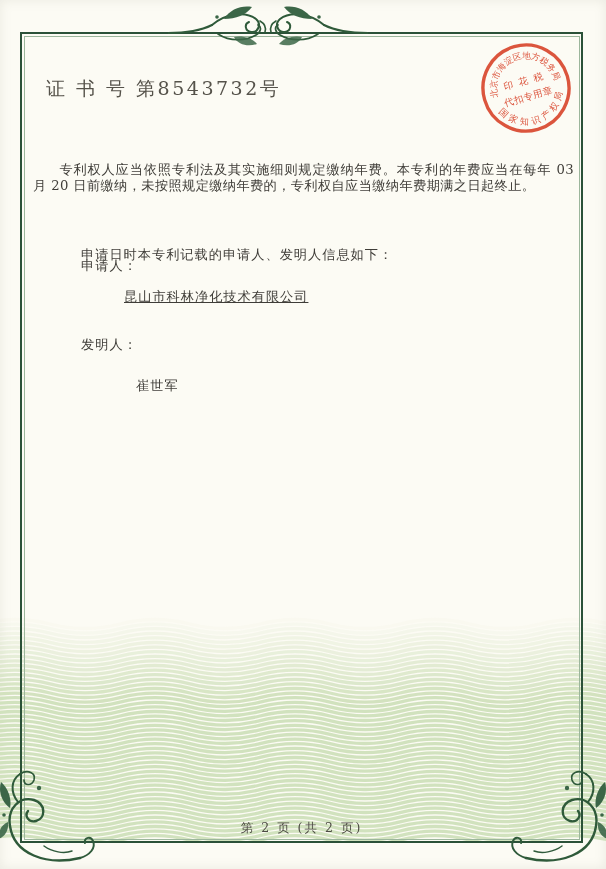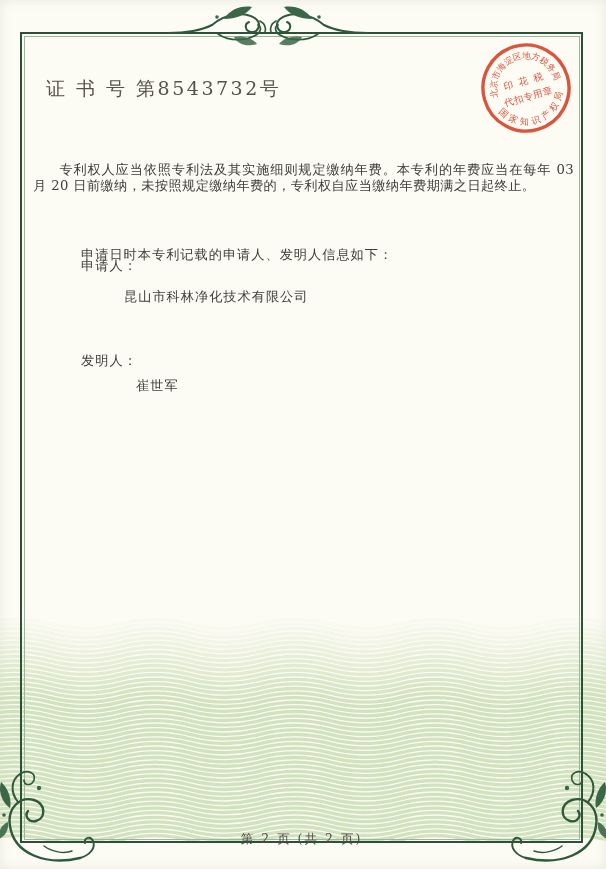--- a/index.html
+++ b/index.html
@@ -27,26 +27,26 @@
     font-size:19px;letter-spacing:2.5px;color:#55524a;
   }
   .fee{
     position:absolute;left:33px;top:162px;width:541px;margin:0;
     font-size:13.2px;line-height:16px;letter-spacing:.4px;color:#3f3d38;
     text-indent:2em;text-align:justify;
   }
   .line{position:absolute;font-size:13.2px;letter-spacing:1px;color:#3f3d38;white-space:nowrap;margin-left:24px;}
   .intro{left:57px;top:246px;}
   .applicant-label{left:57px;top:257px;}
-  .applicant-name{left:100px;top:288px;}
-  .inventor-label{left:57px;top:352px;}
+  .applicant-name{left:100px;top:288px;text-decoration:underline;}
+  .inventor-label{left:57px;top:336px;}
   .inventor-name{left:112px;top:377px;}
   .footer{
     position:absolute;left:20px;top:820px;width:563px;text-align:center;
-    font-size:12.5px;letter-spacing:2px;color:#4c4a43;margin-top:11px;
+    font-size:12.5px;letter-spacing:2px;color:#4c4a43;
   }
 </style>
 </head>
 <body>
 
 <div class="page">
 
   <svg class="waves" viewBox="0 0 606 231" preserveAspectRatio="none">
     <g id="wave-lines" fill="none" stroke="#cfe0ba" stroke-width="3.3">
         <path d="M -20 12.0 q 35 -9 70 0 q 35 9 70 0 q 35 -9 70 0 q 35 9 70 0 q 35 -9 70 0 q 35 9 70 0 q 35 -9 70 0 q 35 9 70 0 q 35 -9 70 0 q 35 9 70 0" opacity="0.05"></path>

